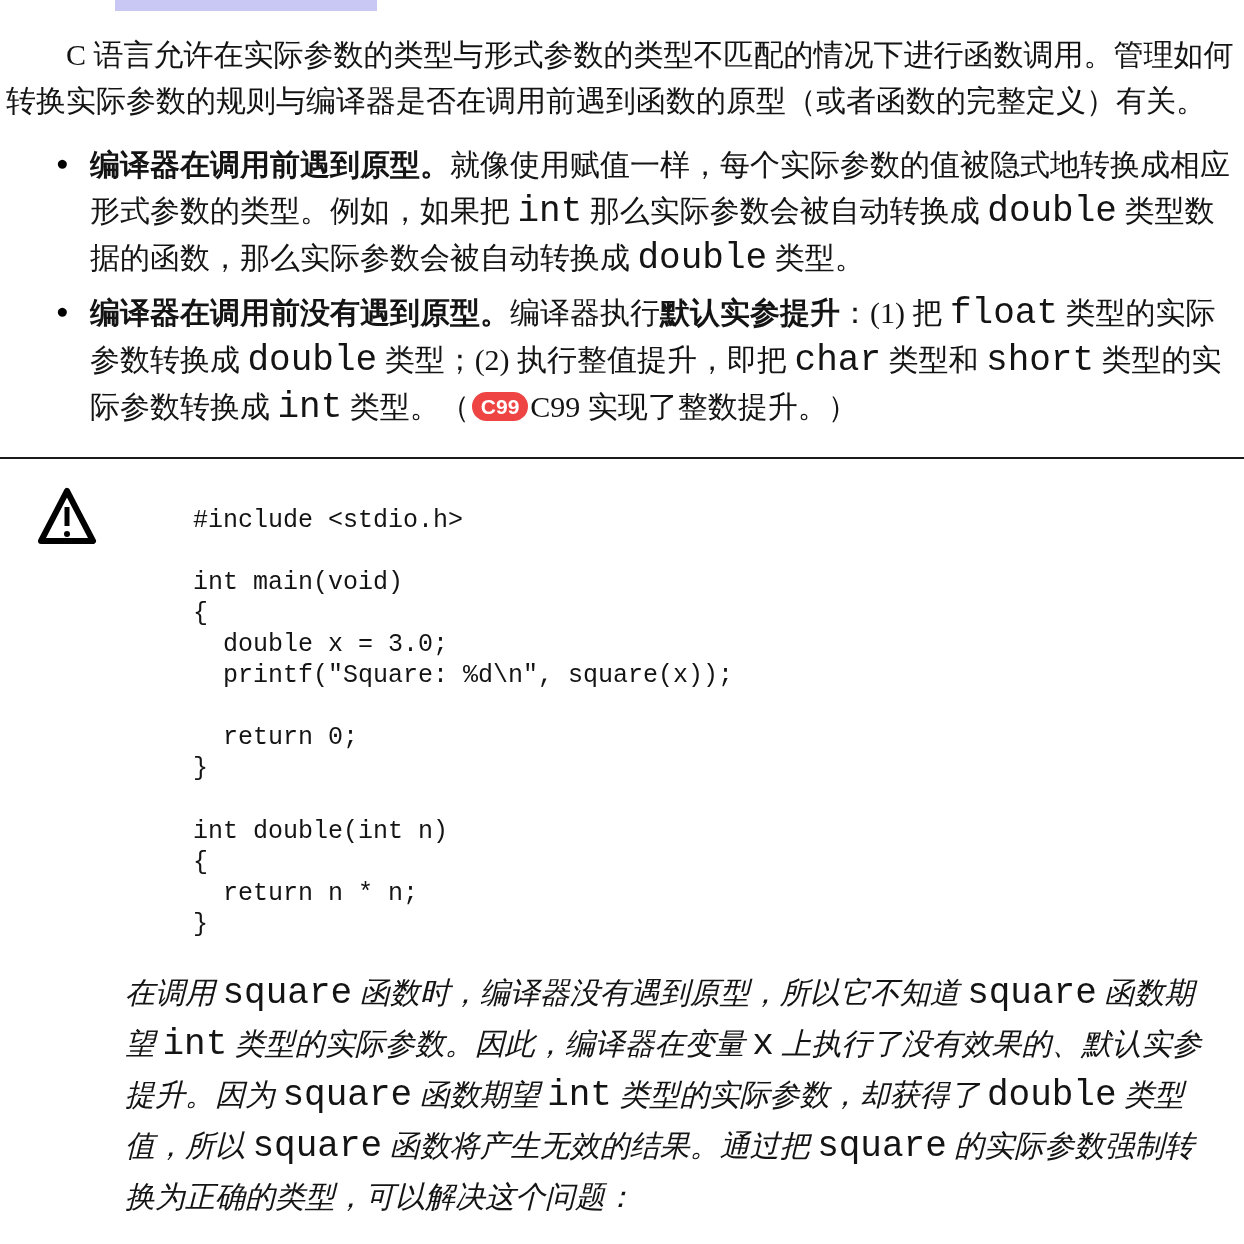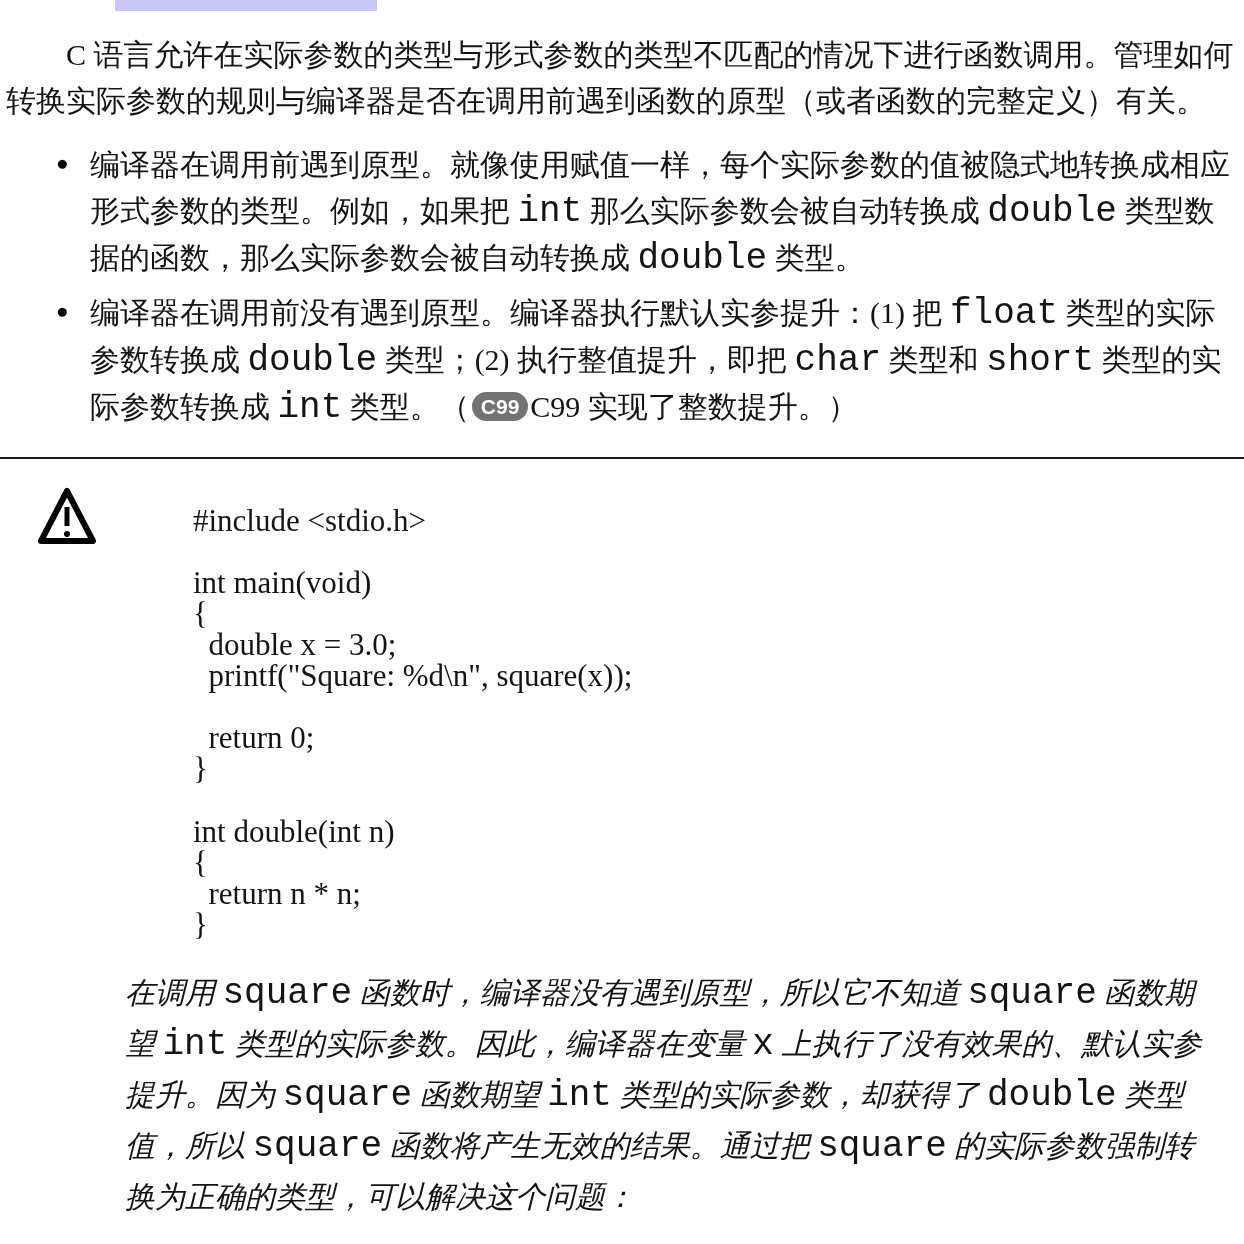--- a/index.html
+++ b/index.html
@@ -23,21 +23,21 @@
     padding:0 10px 0 90px;
   }
   ul.bullets li{position:relative;margin-top:8px;}
   ul.bullets li:first-child{margin-top:0;}
   .dot{
     position:absolute;left:-34px;top:-2px;
     font-size:21px;color:#000;
   }
   .bold-lead{
     font-family:"Liberation Sans","DejaVu Sans",sans-serif;
-    font-weight:normal;
+    font-weight:bold;
     text-align:center;
   }
   .mono{
     font-family:"Liberation Mono","DejaVu Sans Mono",monospace;
     font-size:36px;font-style:normal;
   }
   hr.rule{
     border:none;border-top:2px solid #1a1a1a;
     margin:26px 0 0 0;
   }
@@ -50,29 +50,29 @@
     padding:10px 0 0 36px;
   }
   .warn-content{
     flex:1;padding-right:34px;
     font-style:italic;
     line-height:50px;
   }
   .warn-content .mono{font-style:normal;}
   .warn-intro{margin:4px 0 0 0;}
   pre.code{
-    font-family:Liberation Serif, serif;
-    font-size:31px;line-height:31px;font-style:normal;
+    font-family:Liberation Mono, monospace;
+    font-size:25px;line-height:31px;font-style:normal;
     margin:30px 0 0 68px;
   }
   pre.code.second{margin-top:32px;}
   .warn-para{margin:28px 0 0 0;}
   .c99-badge{
     display:inline-block;
-    background:#737373;color:#ffffff;
+    background:#ef4444;color:#ffffff;
     font-family:"Liberation Sans","DejaVu Sans",sans-serif;
     font-weight:bold;font-style:normal;
     font-size:21px;line-height:29px;
     padding:0 9px;border-radius:15px;
     vertical-align:3px;
     margin:0 2px;
   }
 </style>
 </head>
 <body>

